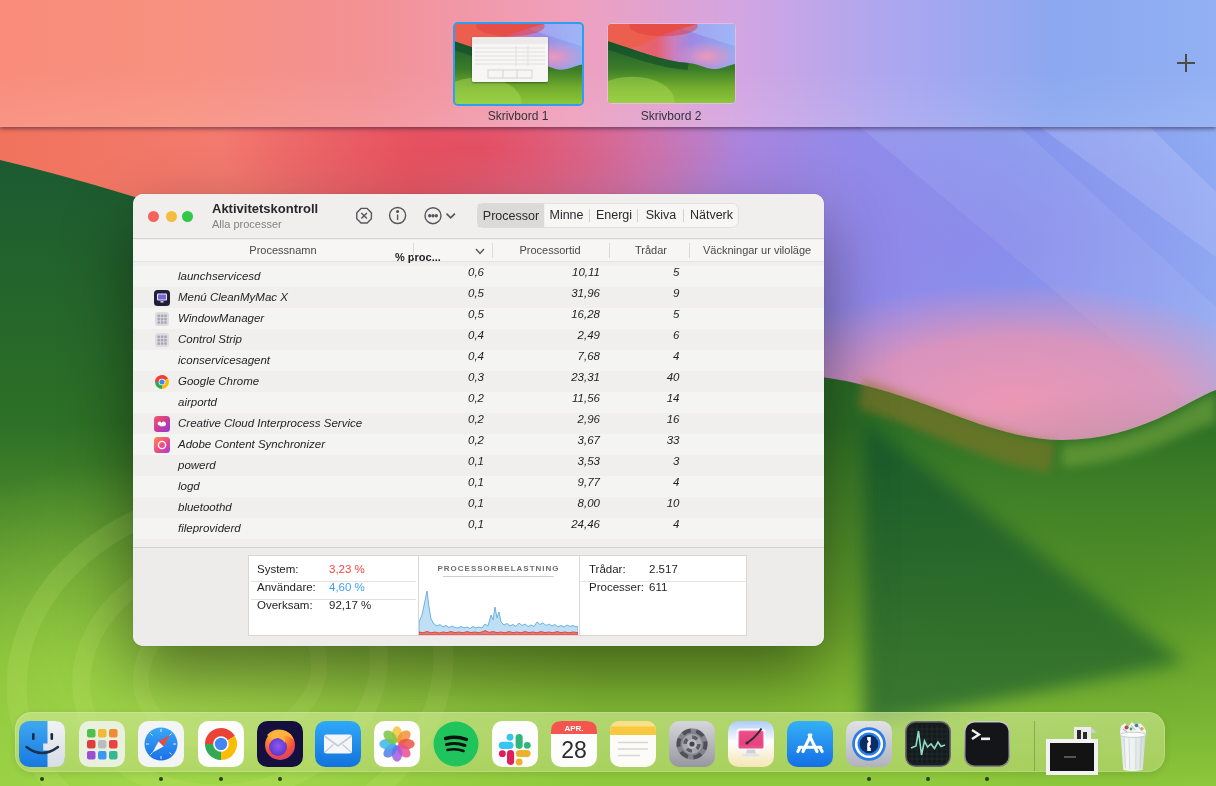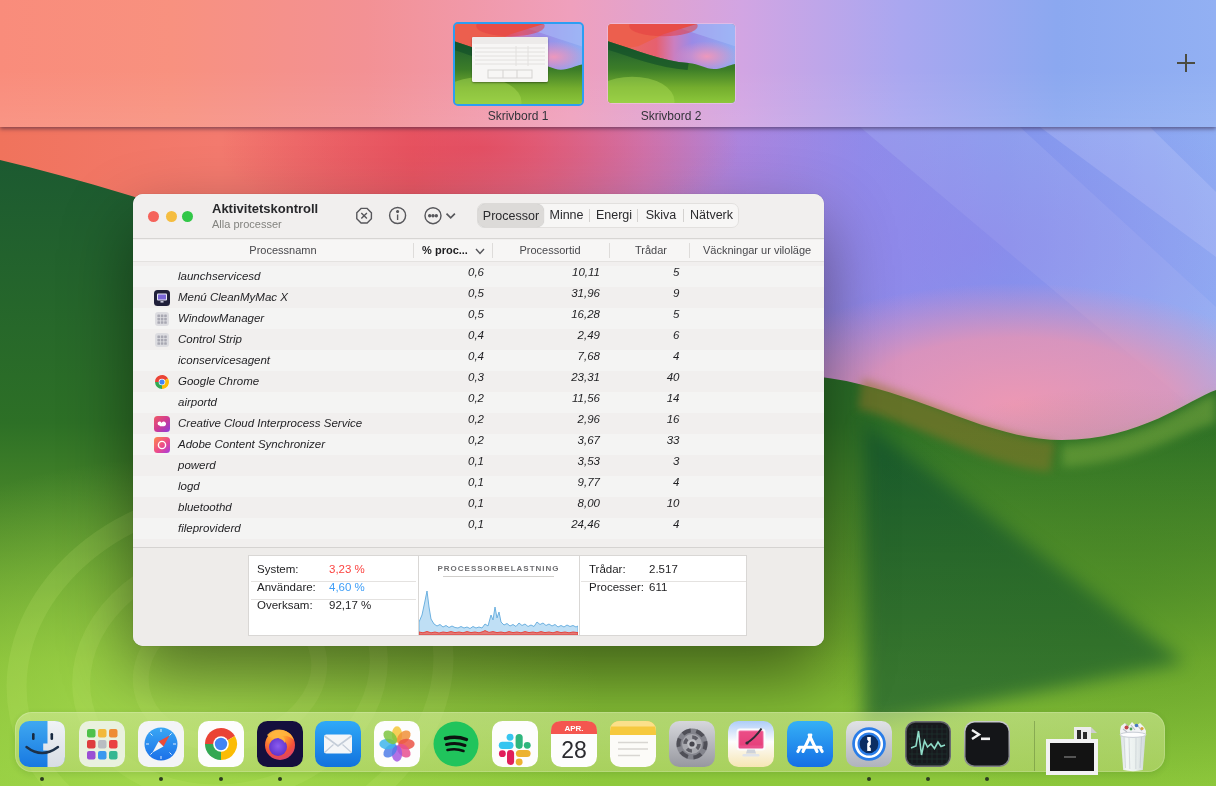--- a/index.html
+++ b/index.html
@@ -26,21 +26,21 @@
 #titlebar { position:absolute; left:0; top:0; width:733px; height:45px; background:#f1efee; border-bottom:1px solid #d7d5d3; }
 .tl { position:absolute; top:17px; width:11px; height:11px; border-radius:50%; }
 #tl1 { left:15.2px; background:#f5635b; }
 #tl2 { left:32.8px; background:#f5bd40; }
 #tl3 { left:49.4px; background:#32c748; }
 #wtitle { position:absolute; left:79px; top:6.5px; font-size:13px; font-weight:bold; color:#27272a; }
 #wsub { position:absolute; left:79px; top:23.5px; font-size:11px; color:#83837f; }
 
 #segs { position:absolute; left:344px; top:9px; width:262px; height:25px; background:#f7f6f5; border:1px solid #e2e0de; border-radius:7px; }
 .seg { position:absolute; top:0; height:23px; line-height:23px; font-size:12.5px; color:#2a2a2d; text-align:center; }
-#seg1 { left:0; width:66px; background:#dcdad8; border-radius:7px; box-shadow:0 0 1px rgba(0,0,0,.25); }
+#seg1 { left:0; width:66px; background:#dcdad8; border-radius:2px; box-shadow:0 0 1px rgba(0,0,0,.25); }
 .segsep { position:absolute; top:5px; width:1px; height:13px; background:#d4d2d0; }
 
 #thead { position:absolute; left:0; top:46px; width:733px; height:22px; background:#f7f6f5; border-bottom:1px solid #e4e2e0; font-size:11px; color:#48484c; }
 .hcell { position:absolute; top:4px; }
 .hsep { position:absolute; top:3px; width:1px; height:15px; background:#dedcda; }
 #rows { position:absolute; left:0; top:72px; width:733px; }
 .row { position:relative; width:733px; height:21px; font-size:11.5px; color:#1f1f22;font-style:italic; }
 .row.alt { background:#f4f4f3; }
 .pname { position:absolute; left:45px; top:4px; }
 .picon { position:absolute; left:21px; top:2.5px; width:16px; height:16px; }
@@ -248,21 +248,21 @@
       <div class="segsep" style="left:159px;"></div>
       <div class="segsep" style="left:205px;"></div>
     </div>
     <svg style="position:absolute;left:699px;top:11px" width="22" height="22" viewBox="0 0 22 22">
       <circle cx="9.5" cy="9" r="6.2" fill="none" stroke="#3e3e42" stroke-width="1.7"></circle>
       <path d="M14.2,13.7 L18,17.5" stroke="#3e3e42" stroke-width="1.7" stroke-linecap="round"></path>
     </svg>
   </div>
   <div id="thead">
     <div class="hcell" style="left:80px;width:140px;text-align:center;">Processnamn</div>
-    <div class="hcell" style="left:262px;width:100px;text-align:center;font-weight:bold;color:#1e1e21;">% proc...</div>
+    <div class="hcell" style="left:262px;width:100px;text-align:left;font-weight:bold;color:#1e1e21;margin-top:7px;">% proc...</div>
     <svg class="hcell" style="left:342px;top:8px" width="10" height="7">
           <path d="M1,1 L5,5.5 L9,1" stroke="#55555a" stroke-width="1.4" fill="none"></path>
         </svg>
     <div class="hcell" style="left:347px;width:140px;text-align:center;">Processortid</div>
     <div class="hcell" style="left:448px;width:140px;text-align:center;">Trådar</div>
     <div class="hcell" style="left:570px;width:140px;text-align:left;">Väckningar ur viloläge</div>
     <div class="hcell" style="left:728px;">%</div>
     <div class="hsep" style="left:280px;"></div>
     <div class="hsep" style="left:359px;"></div>
     <div class="hsep" style="left:476px;"></div>

